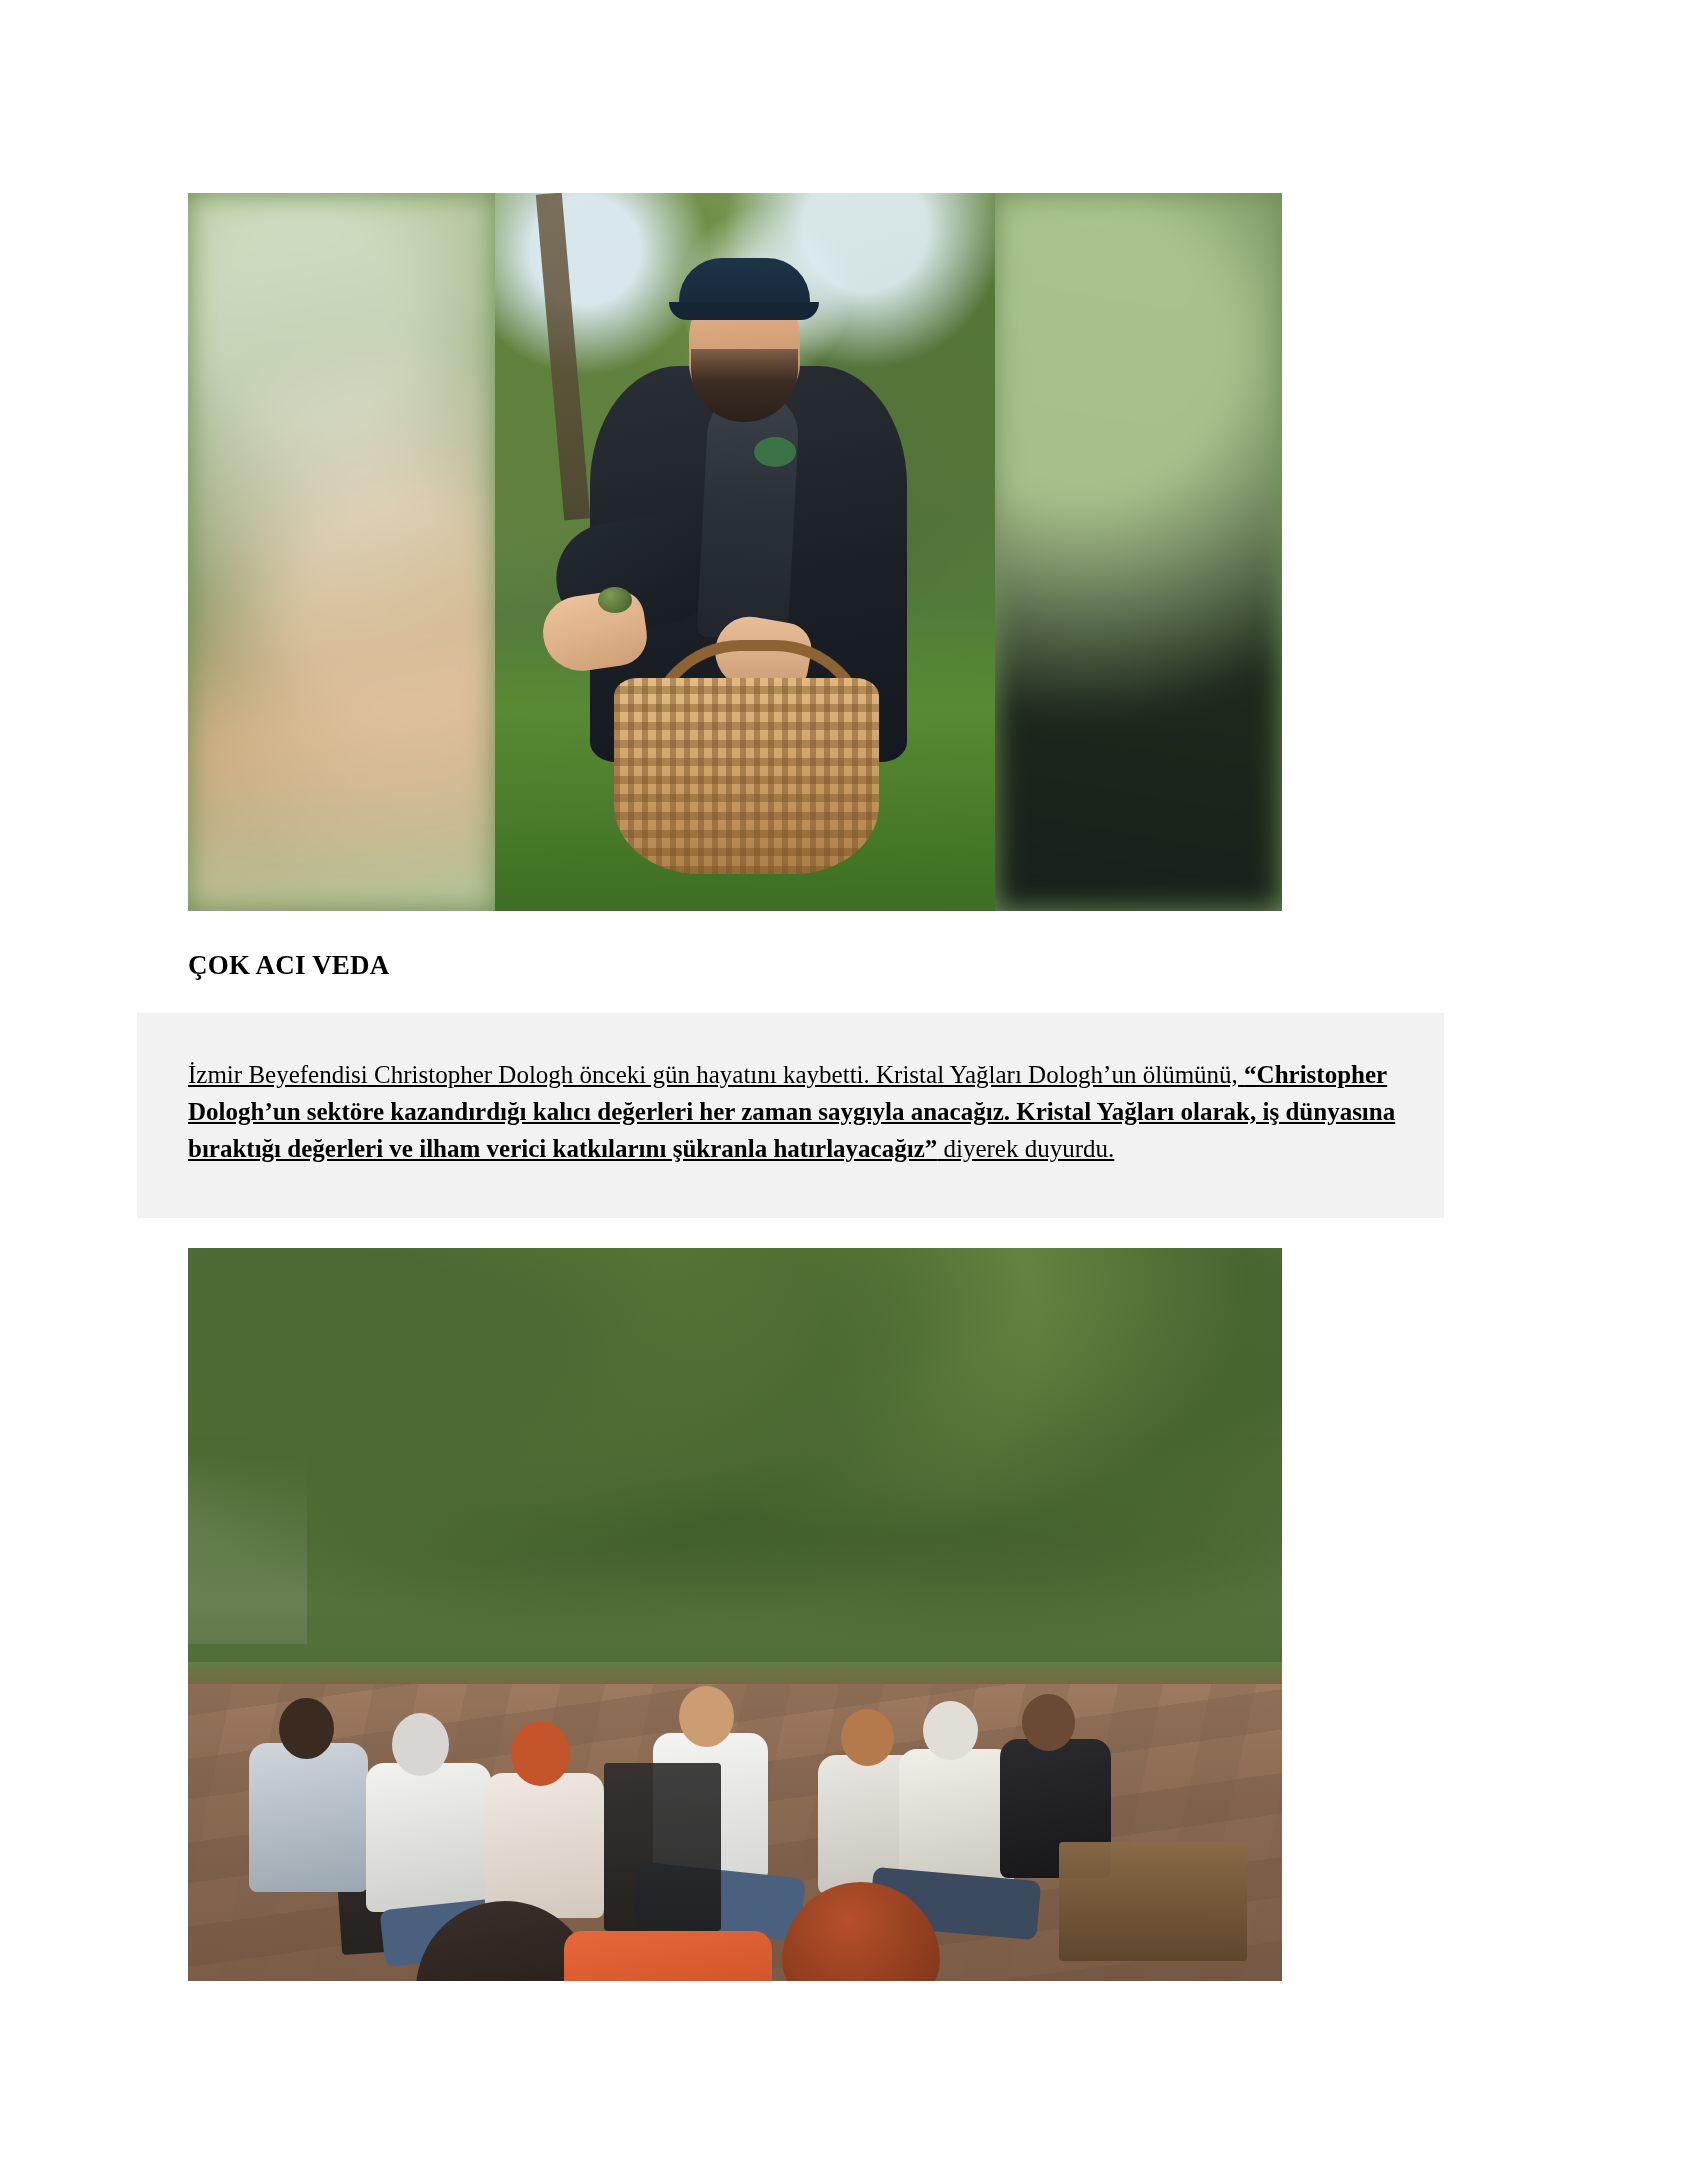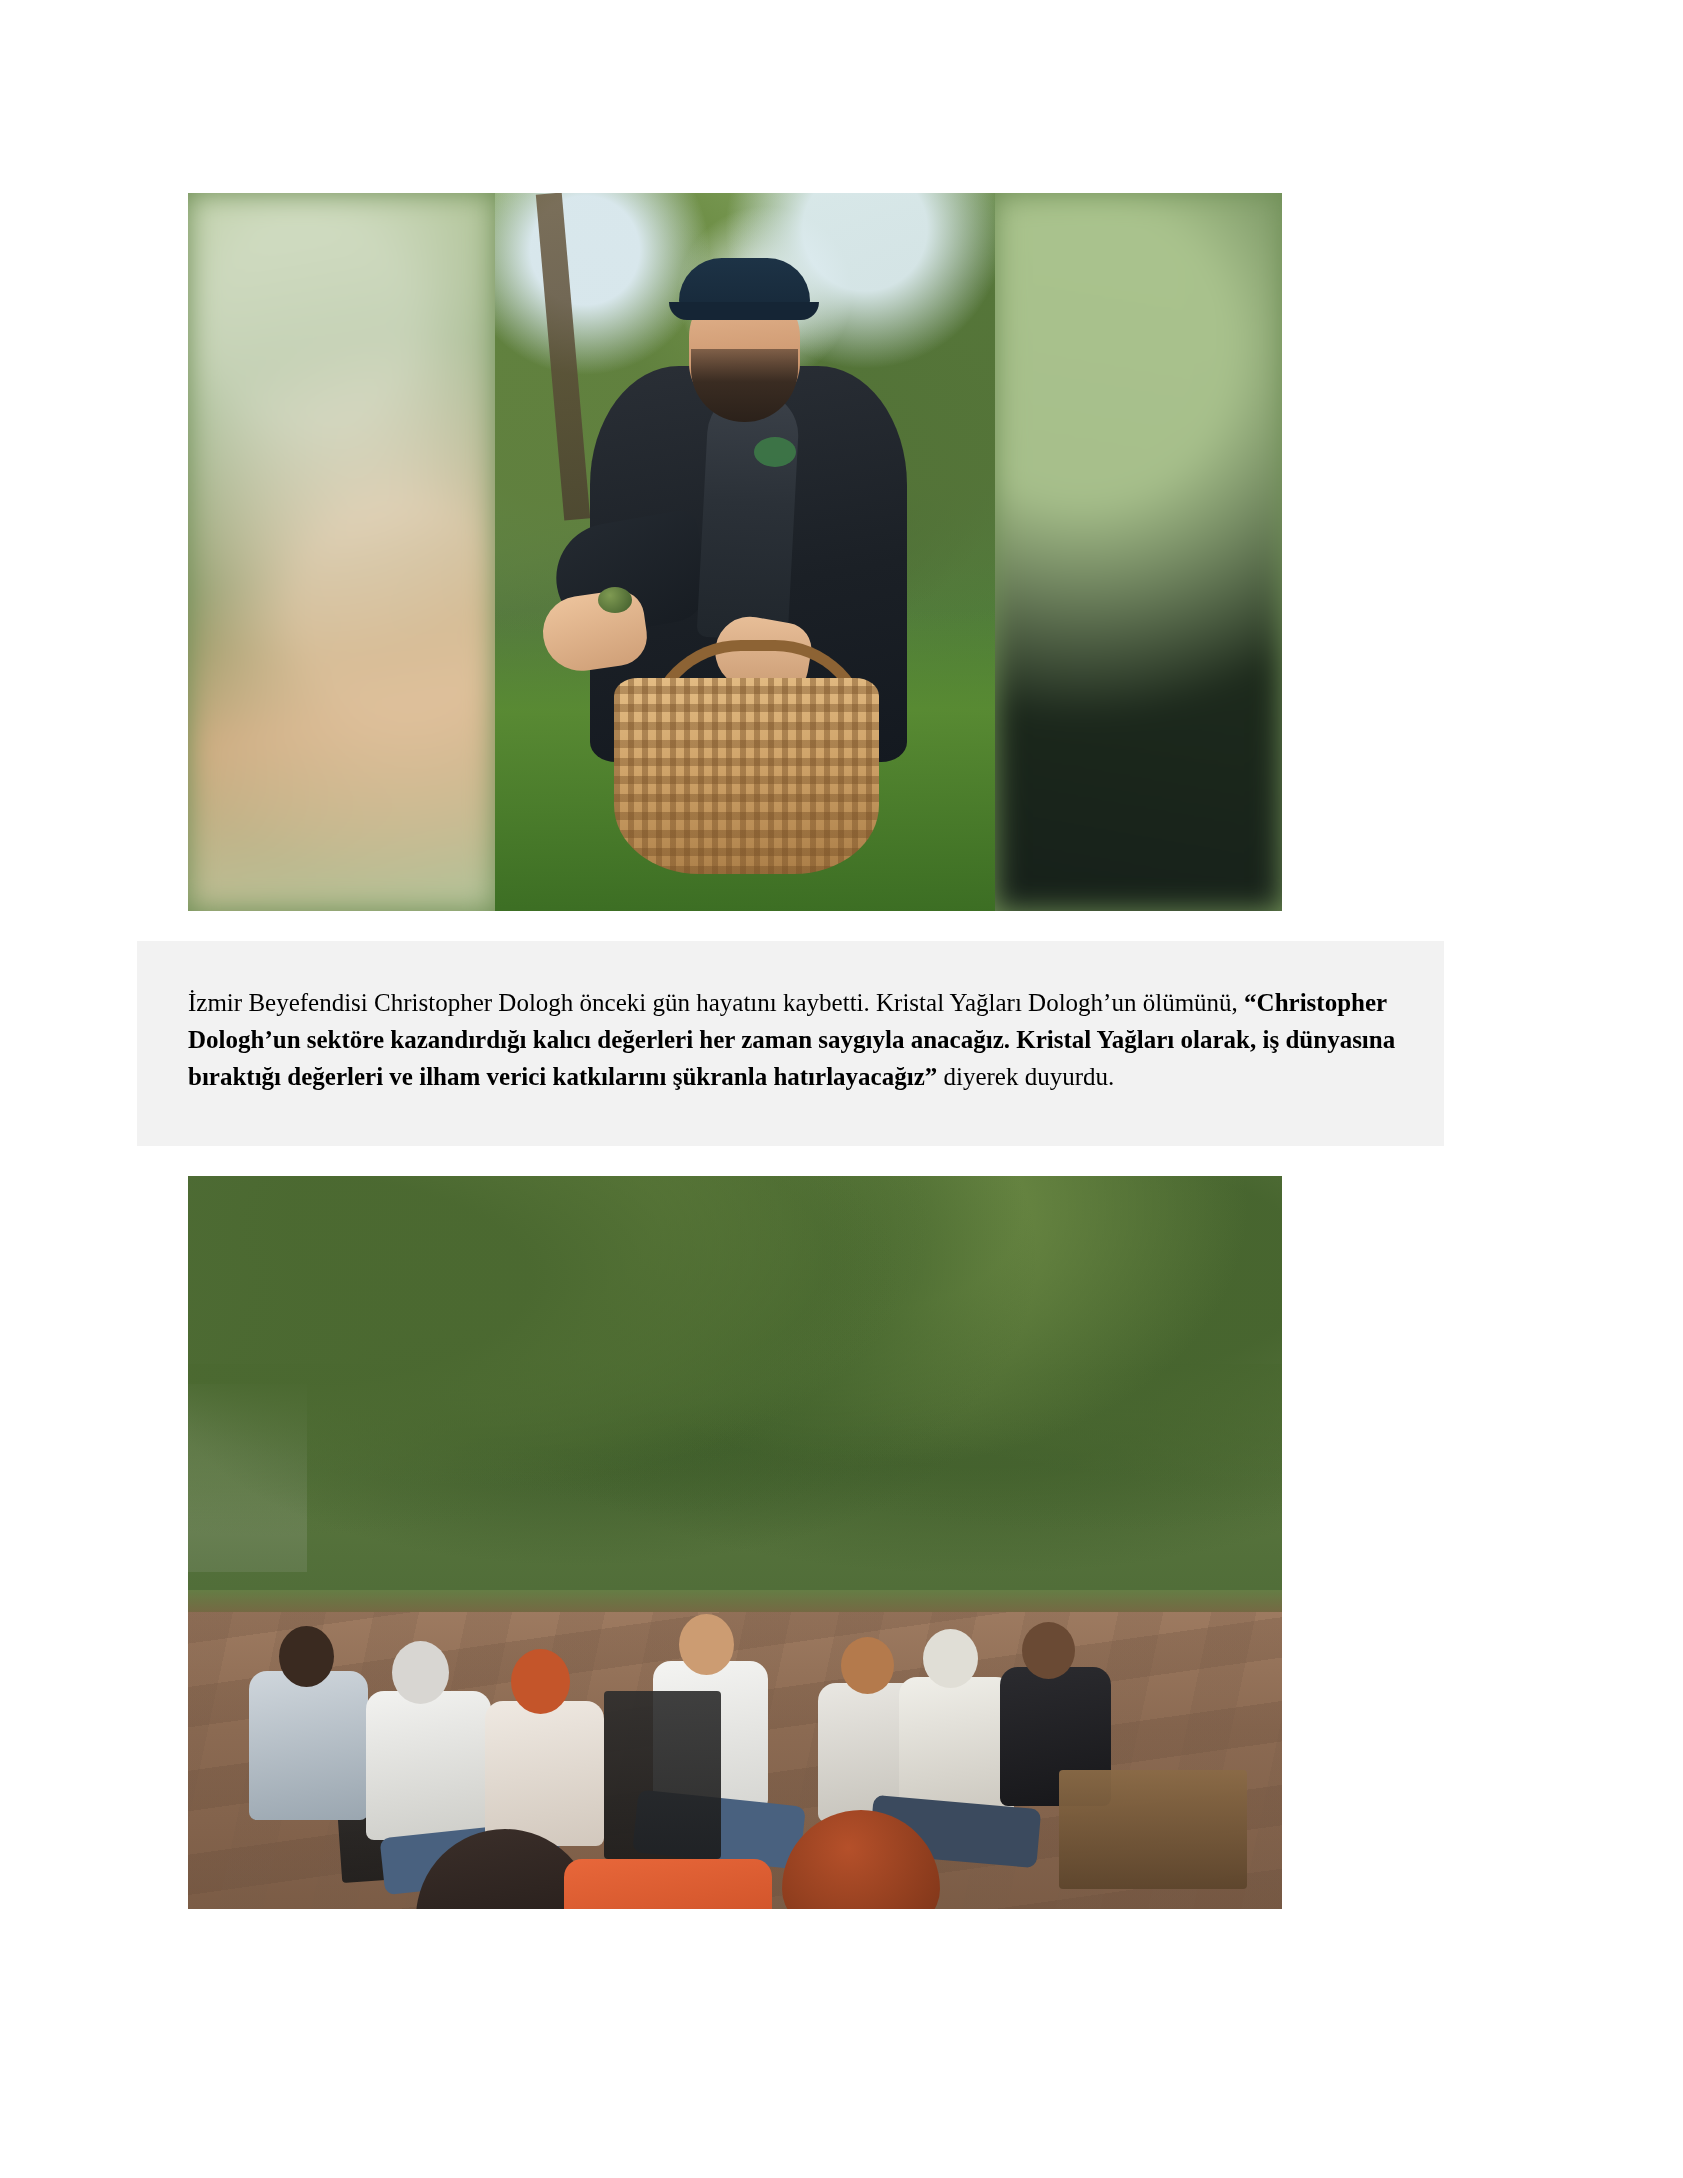--- a/index.html
+++ b/index.html
@@ -233,20 +233,21 @@
     width: 1307px;
     margin-left: -51px;
     padding-left: 51px;
     box-sizing: border-box;
   }
   .paragraph {
     font-size: 25px;
     line-height: 1.48;
     width: 1259px;
     text-align: left;
+    text-decoration: underline;
   }
   .paragraph b {
     font-weight: bold;
   }
 
   
   .figure-two {
     position: relative;
     margin-top: 30px;
     width: 1094px;
@@ -349,20 +350,21 @@
         <div class="f1-cap-brim"></div>
         <div class="f1-hand-l"></div>
         <div class="f1-olive"></div>
         <div class="f1-hand-r"></div>
         <div class="f1-handle"></div>
         <div class="f1-basket"></div>
       </div>
       <span class="sr-only">Christopher Dologh zeytin bahçesinde</span>
     </div>
 
+    <div class="headline">ÇOK ACI VEDA</div>
 
     <div class="body-band">
       <p class="paragraph"><span>İzmir Beyefendisi Christopher Dologh önceki gün hayatını kaybetti. Kristal Yağları Dologh’un ölümünü, </span><b>“Christopher Dologh’un sektöre kazandırdığı kalıcı değerleri her zaman saygıyla anacağız. Kristal Yağları olarak, iş dünyasına bıraktığı değerleri ve ilham verici katkılarını şükranla hatırlayacağız”</b><span> diyerek duyurdu.</span></p>
     </div>
 
     <div class="figure-two">
       <div class="f2-sky"></div>
       <div class="f2-building"></div>
       <div class="f2-wall"></div>
       <div class="f2-canopy"></div>

